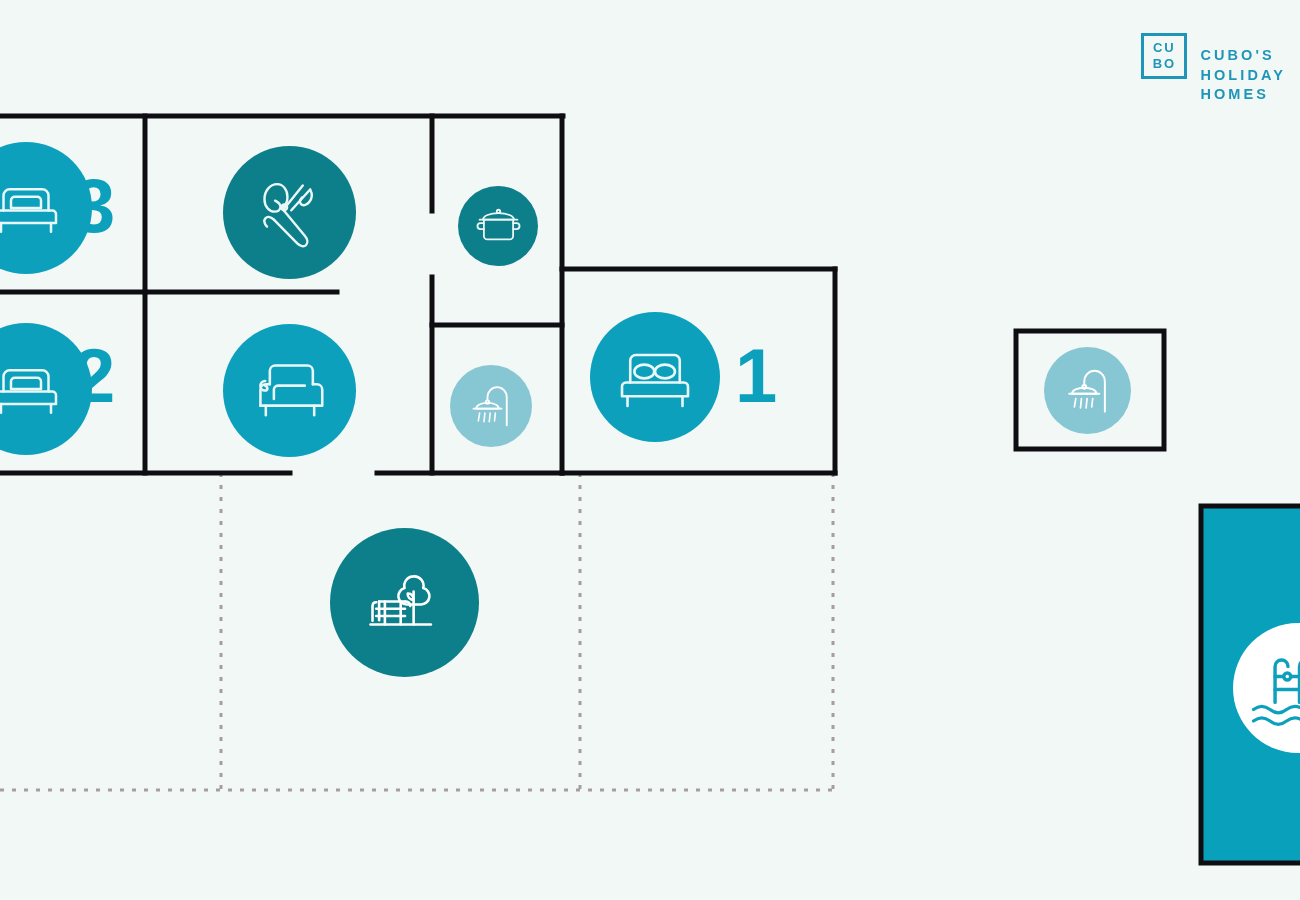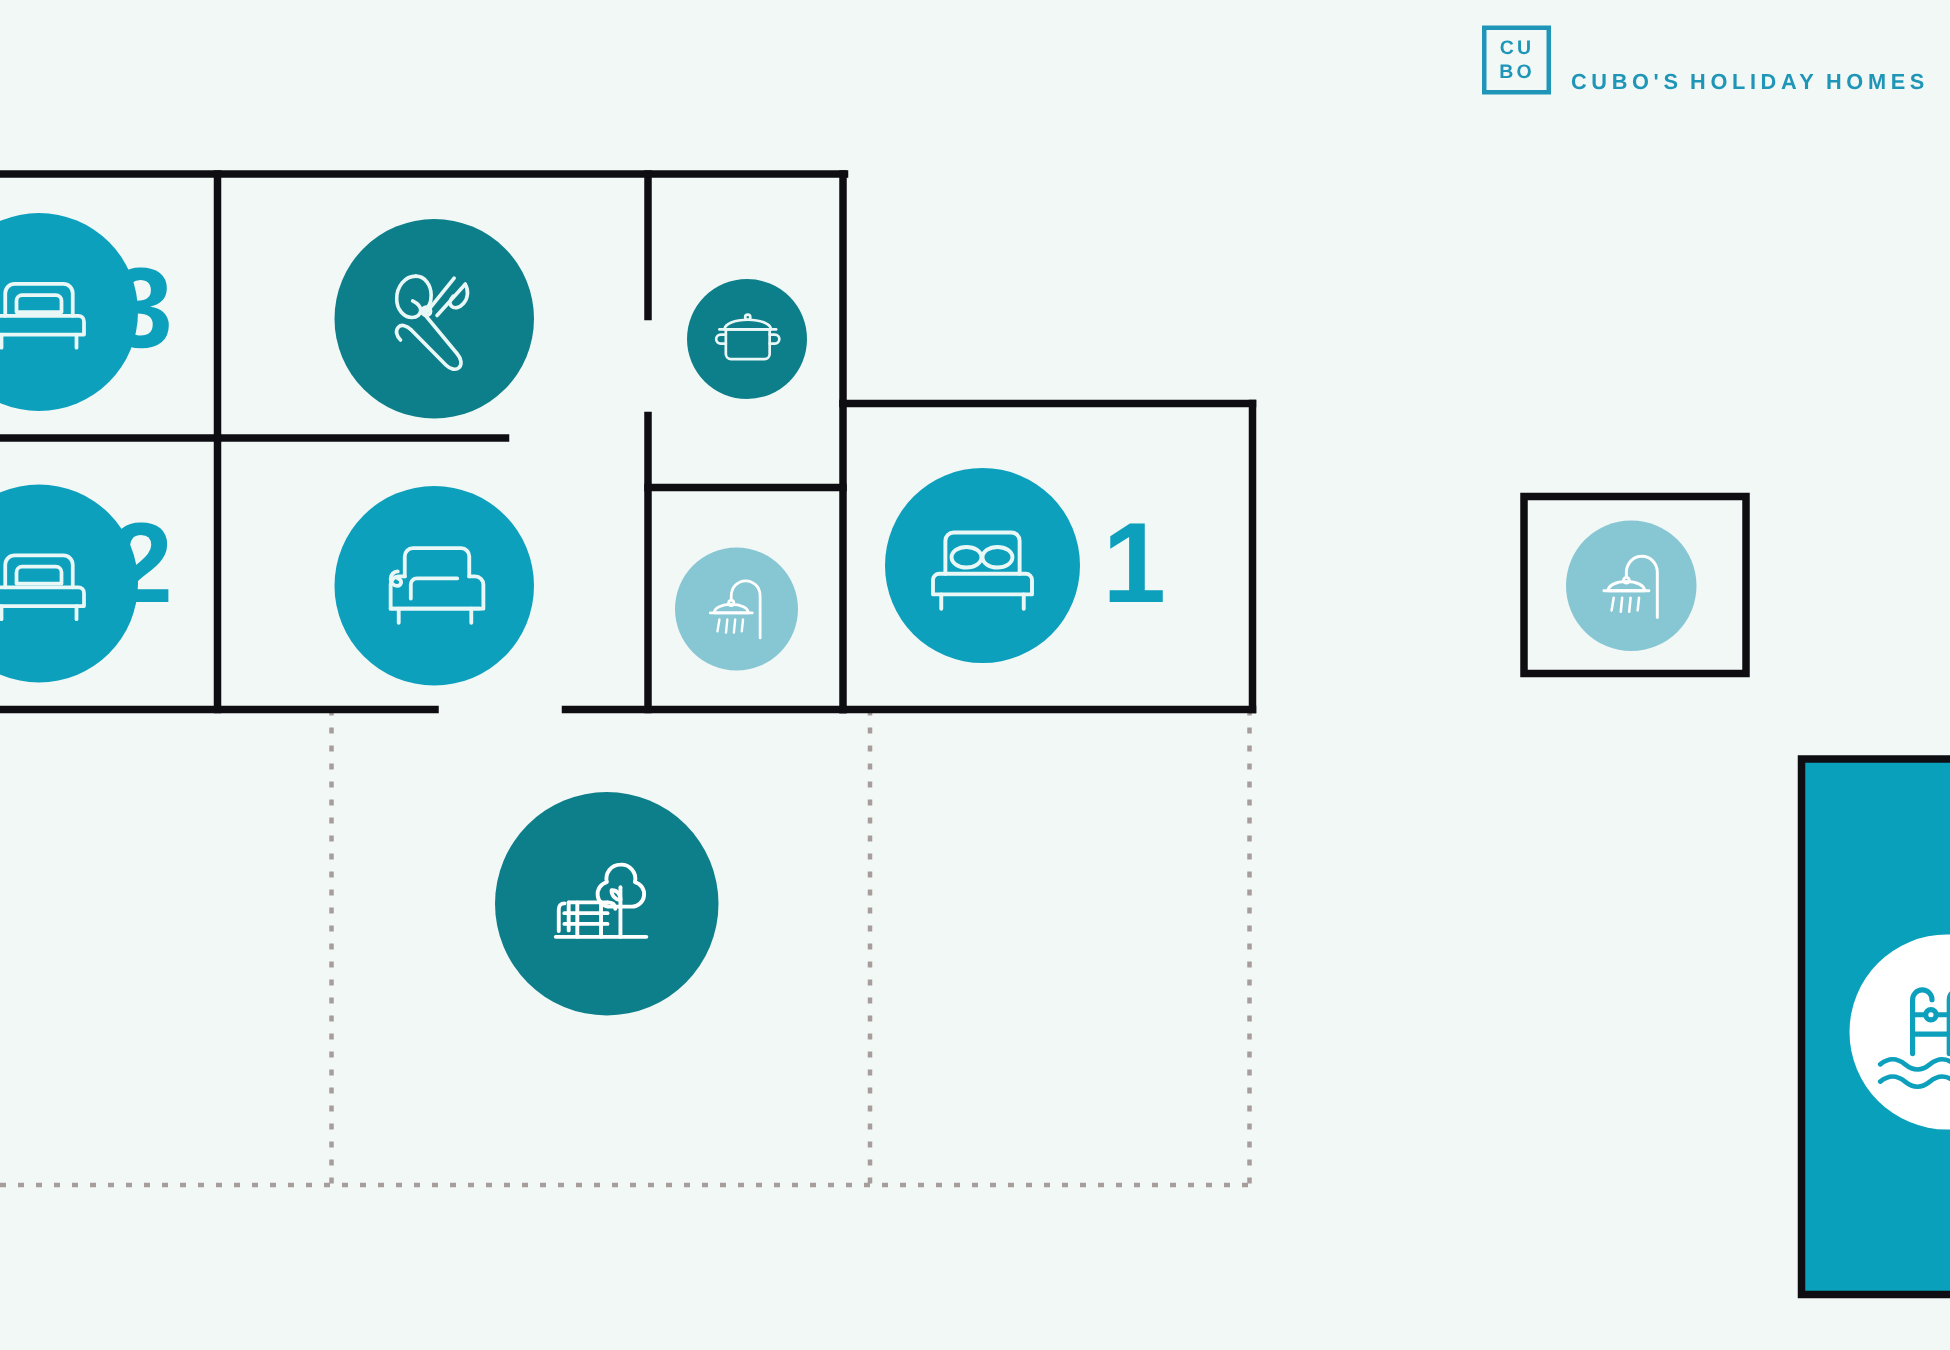--- a/index.html
+++ b/index.html
@@ -9,40 +9,40 @@
     font-family:"Liberation Sans", sans-serif;
     overflow:hidden;
     position:relative;
   }
   #stage{position:absolute;left:0;top:0;width:1300px;height:900px;}
   .svg-layer{position:absolute;left:0;top:0;width:1300px;height:900px;}
 
   
   #logo{
     position:absolute;right:14px;top:10px;
-    display:flex;align-items:flex-end;gap:13px;
+    display:flex;align-items:center;gap:13px;
   }
   #logo-mark{
     width:46px;height:46px;
     border:3px solid #1f96b8;
     box-sizing:border-box;
     display:flex;flex-direction:column;
     align-items:center;justify-content:center;
     line-height:1;
   }
   #logo-mark span{
     color:#1f96b8;
     font-weight:bold;
     font-size:13px;
     letter-spacing:2px;
     display:block;
   }
   #logo-mark span:first-child{margin-bottom:3px;}
   #logo-words{
-    display:flex;
+    display:flex;flex-direction:column;
     gap:5px;padding-top:2px;margin-top:36px;
   }
   #logo-words span{
     color:#1f96b8;
     font-weight:bold;
     font-size:14.5px;
     letter-spacing:3.1px;
     line-height:1;
     white-space:nowrap;
   }

